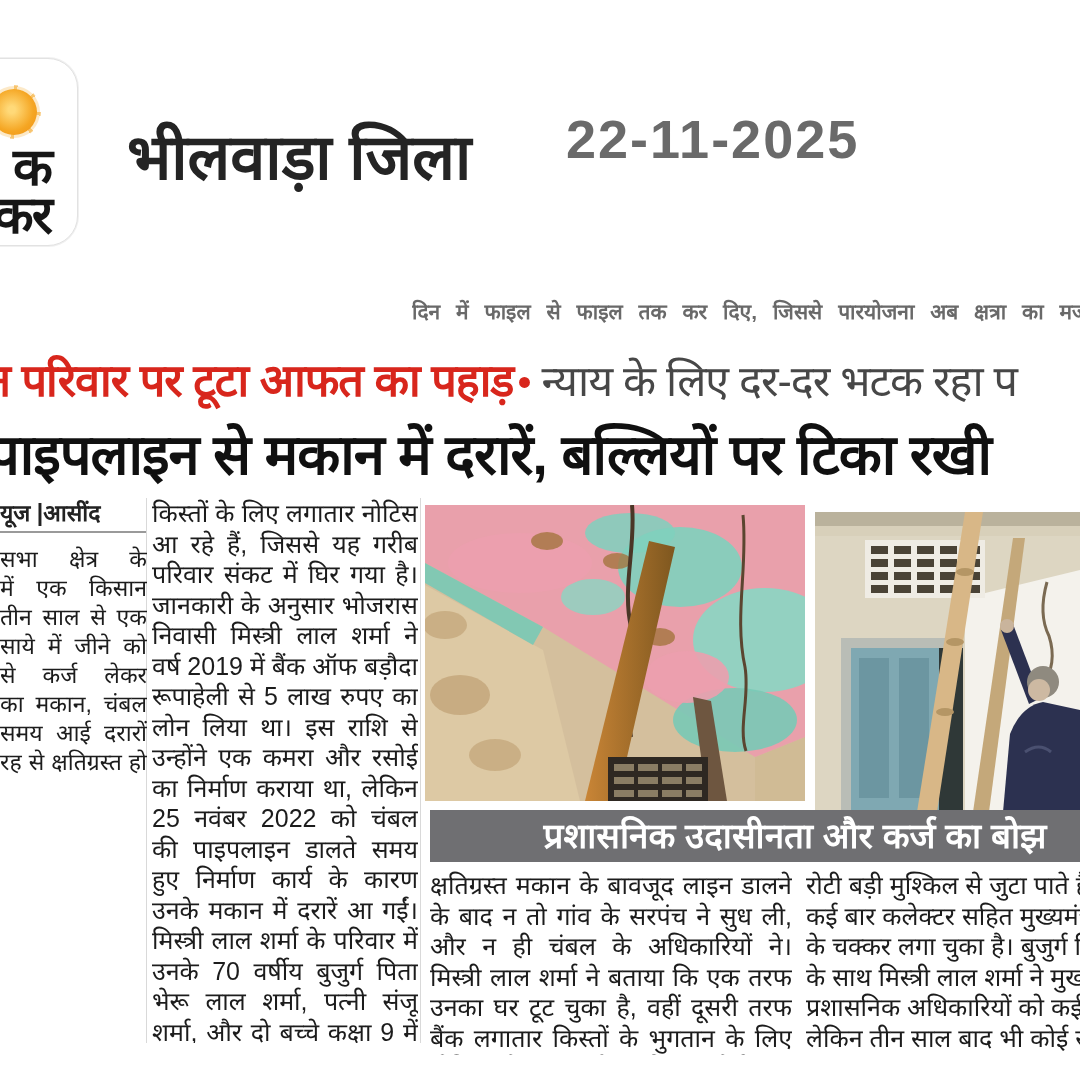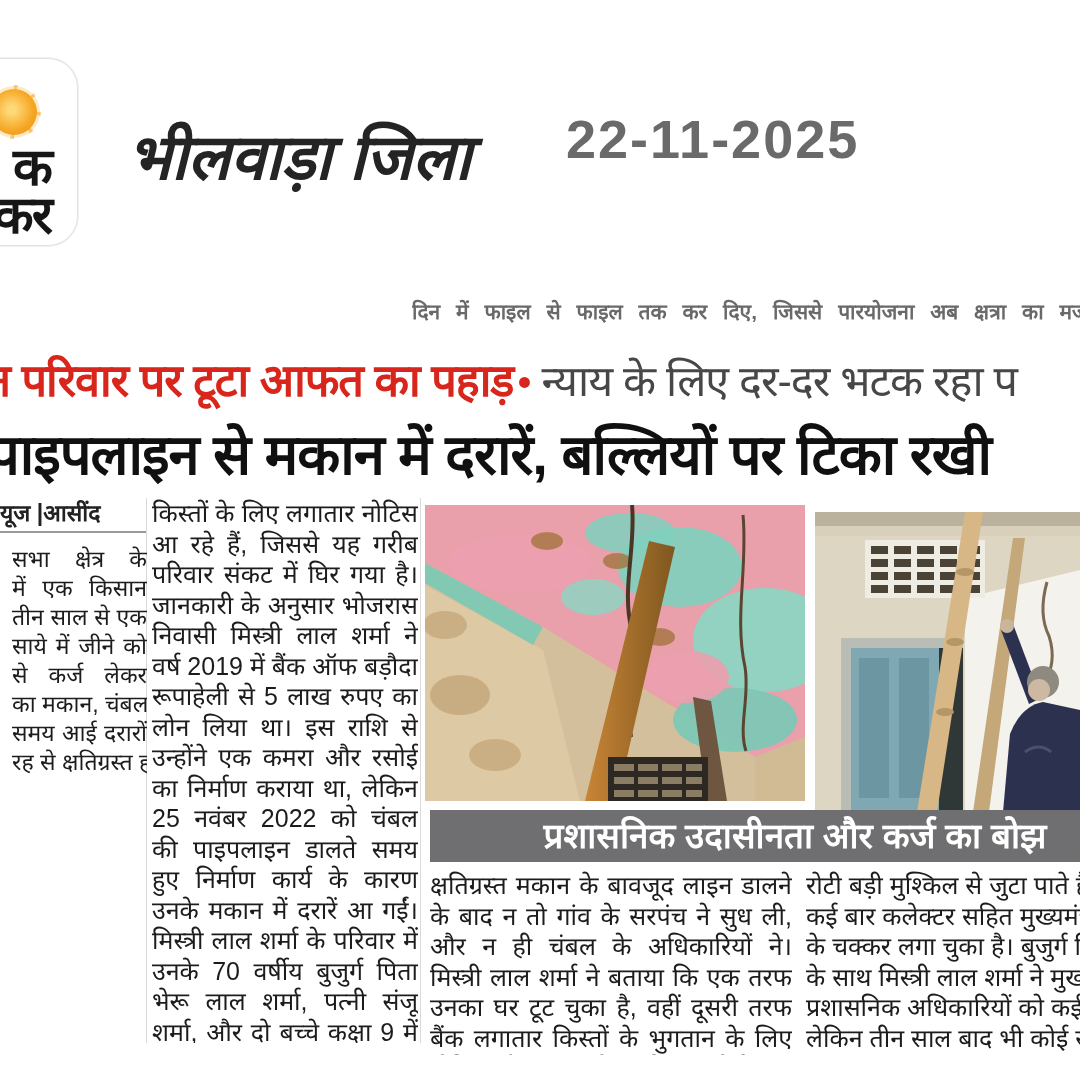--- a/index.html
+++ b/index.html
@@ -9,21 +9,21 @@
   .logo-card{position:absolute;left:-62px;top:58px;width:138px;height:186px;background:#fff;
              border:1px solid #e2e2e2;border-radius:30px;box-shadow:0 0 0 1px #f0f0f0;overflow:hidden;}
   .logo-sun{position:absolute;left:52px;top:30px;width:46px;height:46px;border-radius:50%;
             background:radial-gradient(circle at 45% 45%, #ffd978 10%, #f5a623 60%, #ef8f12 100%);
             box-shadow:0 0 0 3px rgba(245,166,35,.25);}
   .logo-ray{position:absolute;left:48px;top:26px;width:54px;height:54px;
             background:repeating-conic-gradient(#f5a623 0 8deg, transparent 8deg 45deg);
             border-radius:50%;opacity:.55;}
   .logo-text{position:absolute;right:26px;top:84px;text-align:right;font-weight:bold;color:#161616;
              font-size:52px;line-height:48px;letter-spacing:-2px;}
-  .hdr-title{position:absolute;left:127px;top:112px;font-size:63px;font-weight:bold;color:#242424;white-space:nowrap;font-style:italic;}
+  .hdr-title{position:absolute;left:127px;top:112px;font-size:63px;font-weight:bold;color:#242424;white-space:nowrap;}
   .hdr-date{position:absolute;left:566px;top:108px;font-size:54px;font-weight:600;color:#6a6a6a;
             letter-spacing:2px;white-space:nowrap;}
   
   .strip{position:absolute;left:412px;top:297px;width:668px;height:34px;overflow:hidden;
          font-size:21px;font-weight:bold;color:#3f3f3f;opacity:.78;white-space:nowrap;
          word-spacing:10px;filter:blur(.3px);}
   
   .kicker{position:absolute;left:-14px;top:348px;width:1100px;height:62px;overflow:hidden;white-space:nowrap;}
   .kicker .red{font-size:45px;font-weight:bold;color:#d8261c;letter-spacing:-1px;}
   .kicker .dot{font-size:40px;color:#d8261c;margin:0 10px 0 4px;}
@@ -31,21 +31,21 @@
   .headline{position:absolute;left:-12px;top:414px;width:1100px;height:72px;overflow:hidden;
             font-size:56px;font-weight:bold;color:#101010;white-space:nowrap;letter-spacing:-1px;}
   
   .byline{position:absolute;left:0px;top:496px;font-size:23px;font-weight:bold;color:#222;white-space:nowrap;}
   .rule-h{position:absolute;left:0;top:531px;width:147px;height:2px;background:#9a9a9a;}
   .rule-v1{position:absolute;left:146px;top:498px;width:1px;height:545px;background:#d9d9d9;}
   .rule-v2{position:absolute;left:420px;top:498px;width:1px;height:545px;background:#d9d9d9;}
   
   .col1{position:absolute;left:0;top:545px;width:147px;font-size:23px;line-height:29px;font-weight:500;overflow:hidden;}
   .col1 .para{margin-bottom:22px;}
-  .col1 .para > div{text-align:justify;text-align-last:justify;white-space:nowrap;margin-left:12px;}
+  .col1 .para > div{text-align:justify;text-align-last:justify;white-space:nowrap;}
   .col2{position:absolute;left:152px;top:498px;width:266px;height:545px;overflow:hidden;
         font-size:25px;line-height:30.5px;font-weight:500;text-align:justify;}
   
   .photo1{position:absolute;left:425px;top:505px;width:380px;height:296px;overflow:hidden;background:#cdb897;}
   .photo2{position:absolute;left:815px;top:512px;width:265px;height:300px;overflow:hidden;background:#efece4;}
   
   .caption-bar{position:absolute;left:430px;top:810px;width:658px;height:52px;background:#6f6f72;
                color:#ffffff;font-size:35px;font-weight:bold;line-height:52px;
                text-align:center;padding-left:72px;box-sizing:border-box;white-space:nowrap;overflow:hidden;}
   

